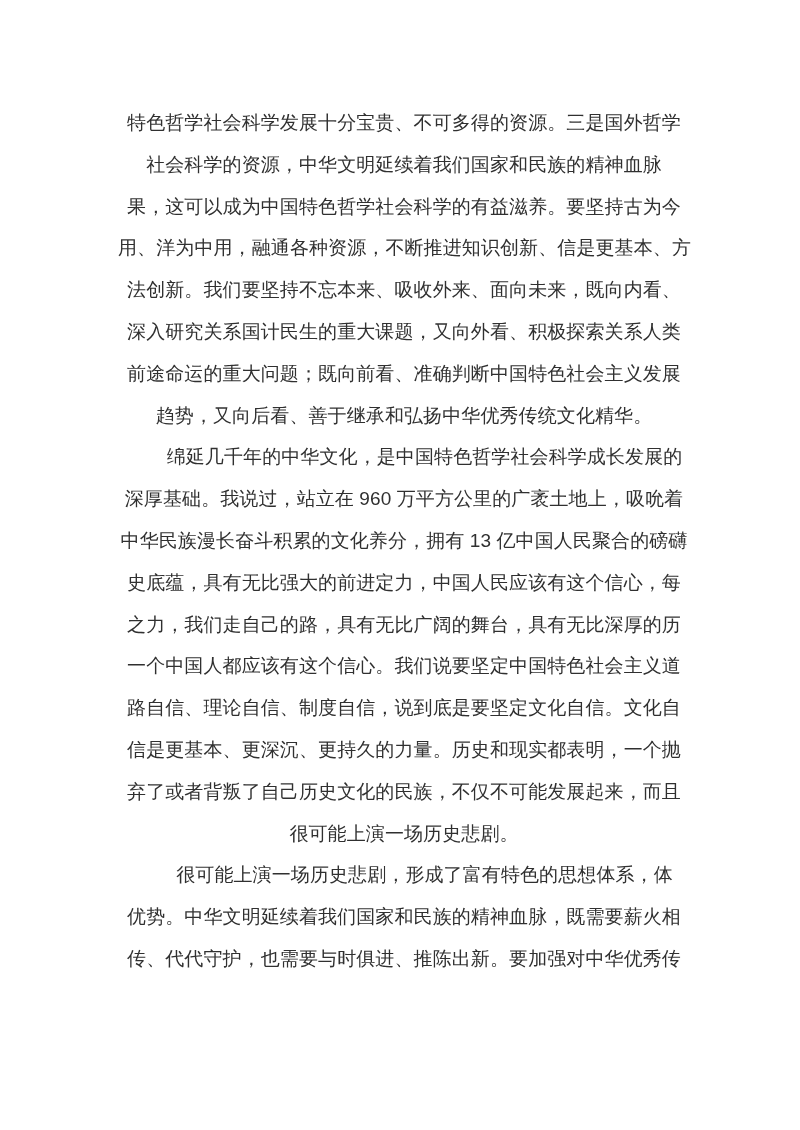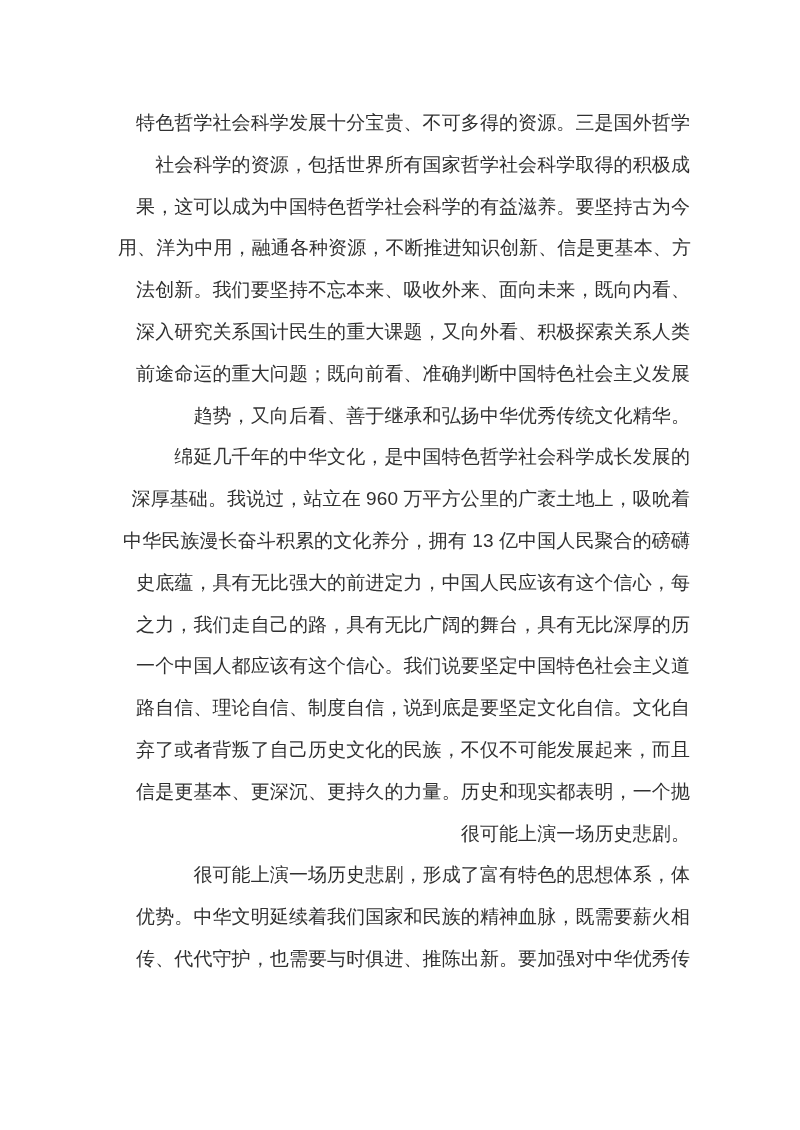--- a/index.html
+++ b/index.html
@@ -20,48 +20,48 @@
     top: 102px;
     left: 118px;
     width: 572px;
   }
   .text-line {
     font-size: 19px;
     line-height: 41.8px;
     height: 41.8px;
     color: #303030;
     white-space: nowrap;
-    text-align: right;
+    text-align: center;
     font-weight: 400;
     letter-spacing: 0.1px;
   }
   .text-line.indent {
     text-indent: 41px;
   }
 </style>
 </head>
 <body>
 
 <div class="page">
   <div class="doc-body" id="doc-body">
       <div class="text-line">特色哲学社会科学发展十分宝贵、不可多得的资源。三是国外哲学</div>
-      <div class="text-line">社会科学的资源，包括世界所有国家哲学社会科学取得的积极成</div>
+      <div class="text-line">社会科学的资源，中华文明延续着我们国家和民族的精神血脉</div>
       <div class="text-line">果，这可以成为中国特色哲学社会科学的有益滋养。要坚持古为今</div>
       <div class="text-line">用、洋为中用，融通各种资源，不断推进知识创新、信是更基本、方</div>
       <div class="text-line">法创新。我们要坚持不忘本来、吸收外来、面向未来，既向内看、</div>
       <div class="text-line">深入研究关系国计民生的重大课题，又向外看、积极探索关系人类</div>
       <div class="text-line">前途命运的重大问题；既向前看、准确判断中国特色社会主义发展</div>
       <div class="text-line">趋势，又向后看、善于继承和弘扬中华优秀传统文化精华。</div>
       <div class="text-line indent">绵延几千年的中华文化，是中国特色哲学社会科学成长发展的</div>
       <div class="text-line">深厚基础。我说过，站立在 960 万平方公里的广袤土地上，吸吮着</div>
       <div class="text-line">中华民族漫长奋斗积累的文化养分，拥有 13 亿中国人民聚合的磅礴</div>
       <div class="text-line">史底蕴，具有无比强大的前进定力，中国人民应该有这个信心，每</div>
       <div class="text-line">之力，我们走自己的路，具有无比广阔的舞台，具有无比深厚的历</div>
       <div class="text-line">一个中国人都应该有这个信心。我们说要坚定中国特色社会主义道</div>
       <div class="text-line">路自信、理论自信、制度自信，说到底是要坚定文化自信。文化自</div>
+      <div class="text-line">信是更基本、更深沉、更持久的力量。历史和现实都表明，一个抛</div>
       <div class="text-line">弃了或者背叛了自己历史文化的民族，不仅不可能发展起来，而且</div>
-      <div class="text-line">信是更基本、更深沉、更持久的力量。历史和现实都表明，一个抛</div>
       <div class="text-line">很可能上演一场历史悲剧。</div>
       <div class="text-line indent">很可能上演一场历史悲剧，形成了富有特色的思想体系，体</div>
       <div class="text-line">优势。中华文明延续着我们国家和民族的精神血脉，既需要薪火相</div>
       <div class="text-line">传、代代守护，也需要与时俱进、推陈出新。要加强对中华优秀传</div>
     </div>
 </div>
 
 </body></html>

